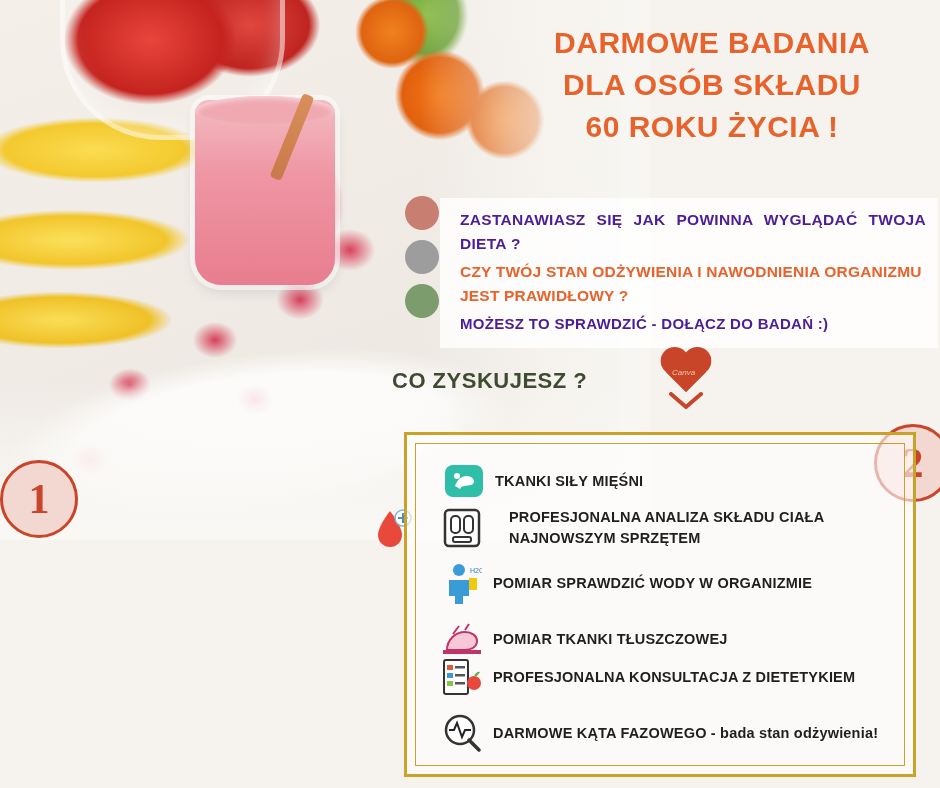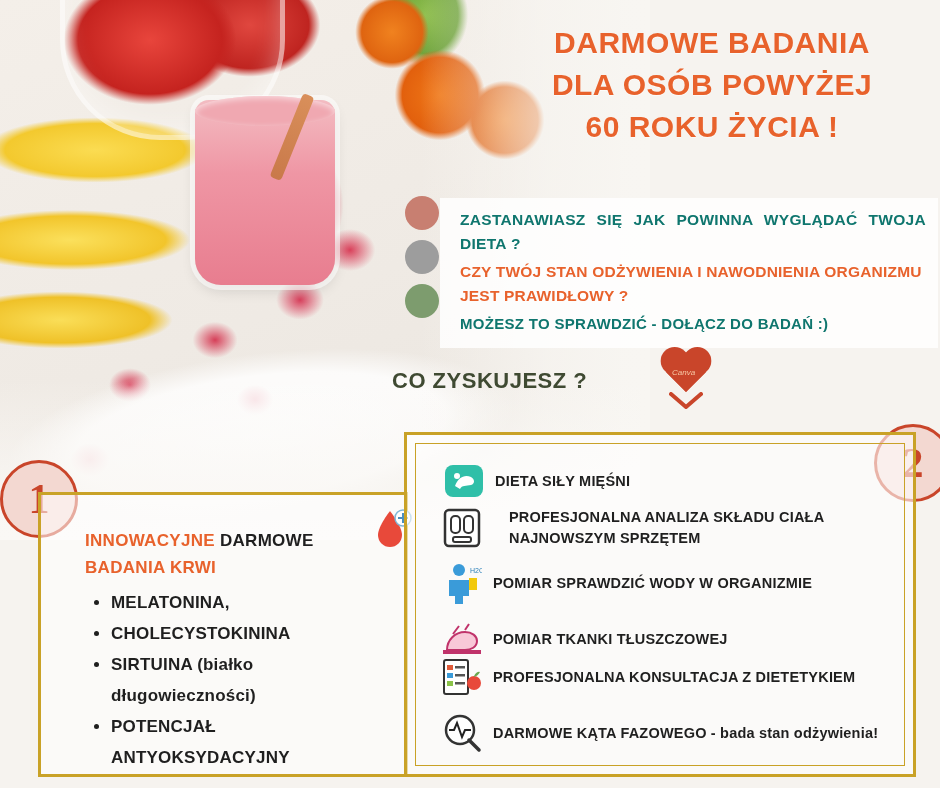--- a/index.html
+++ b/index.html
@@ -113,21 +113,21 @@
   
   .qbox {
     position: absolute;
     left: 440px; top: 198px;
     width: 498px;
     background: rgba(255,255,255,0.82);
     padding: 10px 12px 12px 20px;
     box-sizing: border-box;
   }
   .qbox .line1, .qbox .line3 {
-    color: #0f766e;
+    color: #4c1d95;
     font-weight: bold;
     font-size: 15.5px;
     line-height: 24px;
     letter-spacing: 0.3px;
   }
   .qbox .line1 { text-align: justify; }
   .qbox .line2 {
     color: #e8622c;
     font-weight: bold;
     font-size: 15.5px;
@@ -338,21 +338,21 @@
   <div class="bowl"></div>
   <div class="glass"></div>
   <div class="glass-top"></div>
   <div class="straw"></div>
   <div class="photo-swirl"></div>
   <div class="photo-fade-right"></div>
   <div class="photo-fade-bottom"></div>
 
   <div class="headline">
     <div>DARMOWE BADANIA</div>
-    <div>DLA OSÓB POWYŻEJ</div>
+    <div>DLA OSÓB SKŁADU</div>
     <div>60 ROKU ŻYCIA !</div>
   </div>
 
   <div class="dots">
     <div class="dot d1"></div>
     <div class="dot d2"></div>
     <div class="dot d3"></div>
   </div>
 
   <div class="qbox">
@@ -369,54 +369,41 @@
     <div class="chevron">
       <svg width="34" height="18" viewBox="0 0 34 18">
         <polyline points="2,2 17,15 32,2" fill="none" stroke="#c9452a" stroke-width="4" stroke-linecap="round" stroke-linejoin="round"></polyline>
       </svg>
     </div>
   </div>
 
   <div class="badge badge-1">1</div>
   <div class="badge badge-2">2</div>
 
-  <div class="card-left">
-    <div class="title">
-      <span class="orange">INNOWACYJNE</span>
-      <span class="black">DARMOWE</span><br>
-      <span class="orange">BADANIA KRWI</span>
-    </div>
-    <ul>
-      <li>MELATONINA,</li>
-      <li>CHOLECYSTOKININA</li>
-      <li>SIRTUINA (białko długowieczności)</li>
-      <li>POTENCJAŁ ANTYOKSYDACYJNY</li>
-    </ul>
-  </div>
 
   <div class="blood-icon">
     <svg width="38" height="44" viewBox="0 0 38 44">
       <path d="M16 3 C16 3 4 18 4 27 a12 12 0 0 0 24 0 C28 18 16 3 16 3 Z" fill="#e8493a"></path>
       <circle cx="29" cy="10" r="8" fill="#ffffff" stroke="#7fb5d8" stroke-width="1.5"></circle>
       <path d="M29 5 v10 M24 10 h10" stroke="#4b8fc0" stroke-width="2"></path>
     </svg>
   </div>
 
   <div class="card-right">
     <div class="inner-border"></div>
 
     <div class="benefit b1">
       <span class="ico">
         <svg width="40" height="34" viewBox="0 0 40 34">
           <rect x="1" y="1" width="38" height="32" rx="8" fill="#2fbfa8"></rect>
           <path d="M11 22 c3-9 10-12 16-9 c4 2 4 7 0 8 c-5 1-9 0-11 4 z" fill="#ffffff"></path>
           <circle cx="13" cy="12" r="3" fill="#ffffff"></circle>
         </svg>
       </span>
-      <span class="txt">DIETA SIŁY MIĘŚNI</span>
+      <span class="txt">TKANKI SIŁY MIĘŚNI</span>
     </div>
 
     <div class="benefit b2">
       <span class="ico">
         <svg width="40" height="40" viewBox="0 0 40 40">
           <rect x="3" y="2" width="34" height="36" rx="4" fill="#ffffff" stroke="#333" stroke-width="2.5"></rect>
           <rect x="9" y="8" width="9" height="17" rx="4" fill="#ffffff" stroke="#333" stroke-width="2"></rect>
           <rect x="22" y="8" width="9" height="17" rx="4" fill="#ffffff" stroke="#333" stroke-width="2"></rect>
           <rect x="11" y="29" width="18" height="5" rx="2" fill="#ffffff" stroke="#333" stroke-width="2"></rect>
         </svg>

